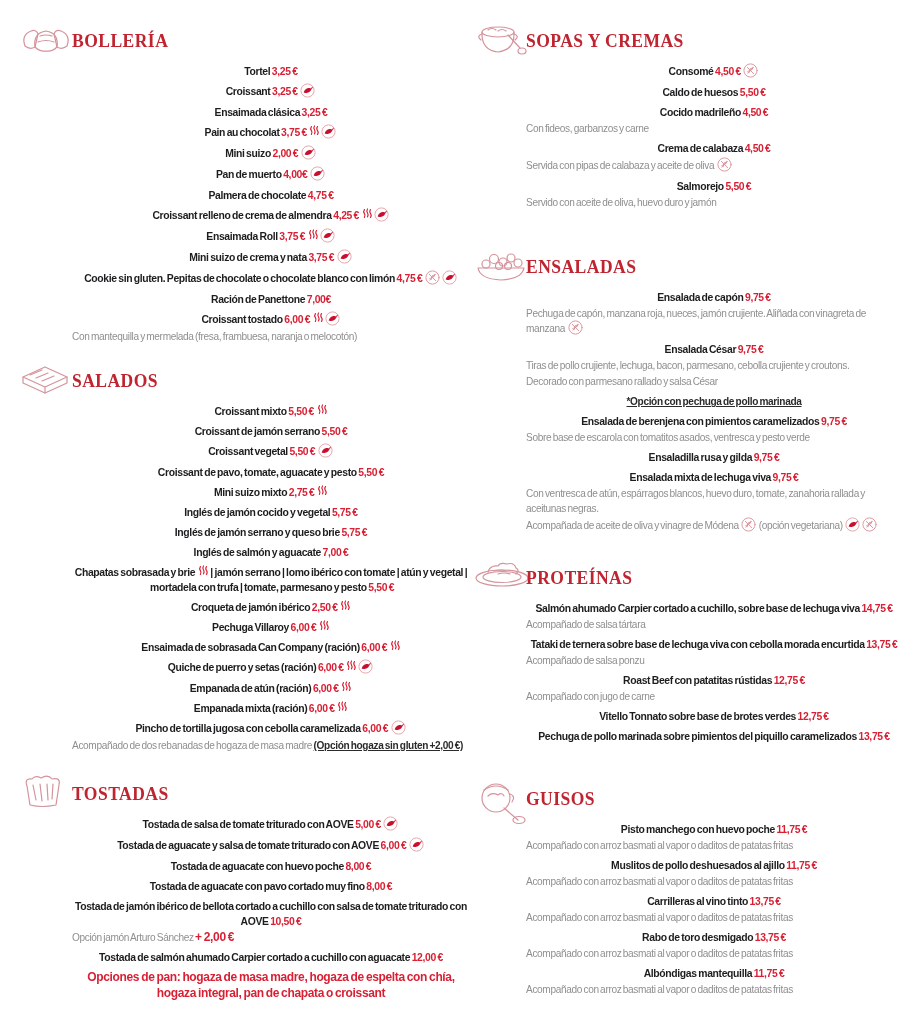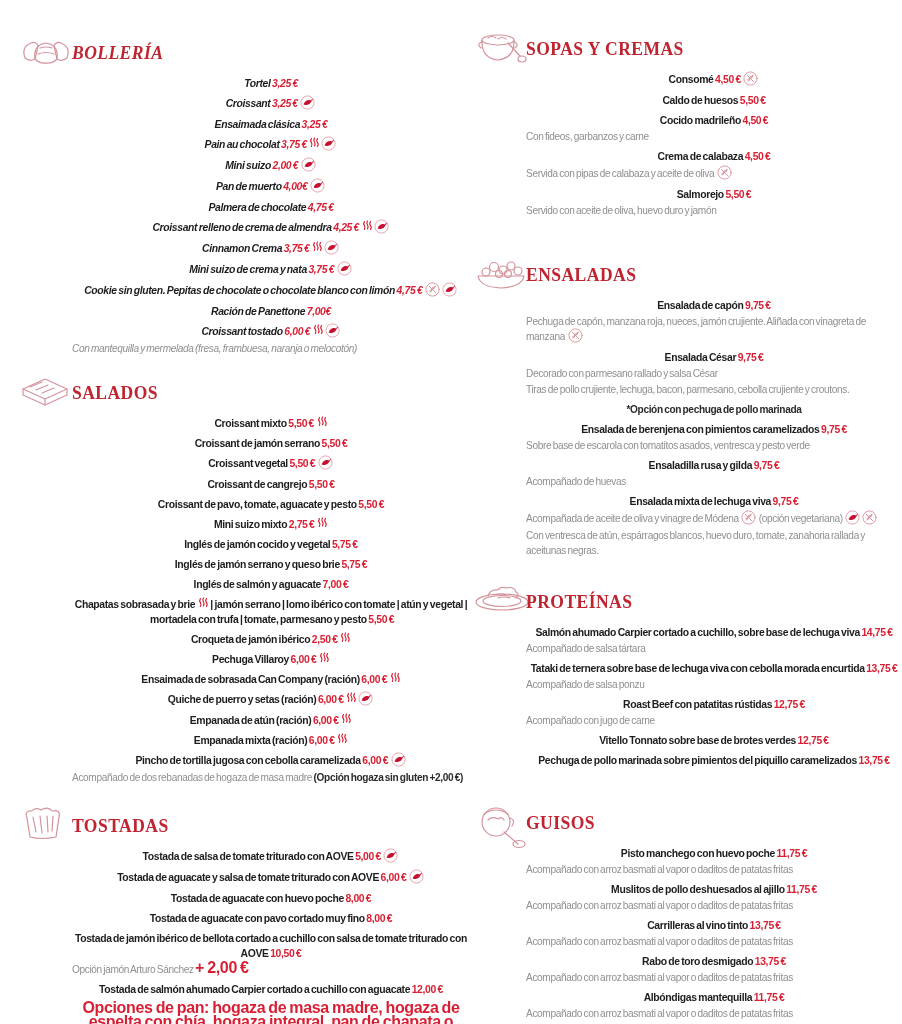--- a/index.html
+++ b/index.html
@@ -13,32 +13,32 @@
   .illus{position:absolute;left:-52px;top:-10px;width:54px;pointer-events:none;}
   .sec-title{font-family:"Liberation Serif",serif;color:#bf2430;font-size:19.5px;font-weight:600;
     letter-spacing:.5px;margin:0;transform:scaleX(.9);transform-origin:left;white-space:nowrap;}
   .line{line-height:13.5px;letter-spacing:-.35px;word-spacing:-1px;}
   .line.item{margin-top:4.5px;text-align:center;}
   .line.sub{margin-top:1.5px;line-height:12.5px;}
   .line.cont{margin-top:0;padding-left:78px;}
   .line span.name{color:#1d1d1f;font-weight:700;font-size:10.4px;}
   .line span.price{color:#d81f33;font-weight:700;font-size:10.4px;}
   .line span.gray{color:#8f8f91;font-weight:400;font-size:10.1px;}
-  .line span.red{color:#d81f33;font-weight:700;font-size:16px;}
-  .line span.darkbold{color:#2b2b2b;font-weight:700;font-size:10.1px;}
+  .line span.red{color:#d81f33;font-weight:700;font-size:12px;}
+  .line span.darkbold{color:#2b2b2b;font-weight:700;font-size:10.1px;text-decoration:underline;}
   .inline-icon{display:inline-block;vertical-align:-3px;margin:0 1px;}
   .inline-icon.steam{vertical-align:-1px;}
 </style>
 </head>
 <body>
 
 <div class="page">
   <div class="col" id="col-left">
     <div id="sections-left">
-        <div class="section" style="margin-top: 12px; font-style: italic;">
+        <div class="section" style="margin-top: 0px;">
           <div class="sec-header">
             <span class="illus"><svg width="52" height="36" viewBox="0 0 52 36" fill="none" stroke="#d4939b" stroke-width="1.2" stroke-linecap="round" stroke-linejoin="round">
                 <path d="M5 26 Q1 15 11 11 Q16 9 18 14 L15 27 Q10 30 5 26Z"></path>
                 <path d="M47 26 Q51 15 41 11 Q36 9 34 14 L37 27 Q42 30 47 26Z"></path>
                 <path d="M15 27 Q13 13 26 11 Q39 13 37 27 Q32 32 26 31 Q20 32 15 27Z"></path>
                 <path d="M20 16 Q26 14 32 16 M18 22 Q26 19 34 22"></path>
               </svg></span>
             <h2 class="sec-title">BOLLERÍA</h2>
           </div>
           <div class="line item"><span class="name">Tortel  </span><span class="price">3,25 €</span></div>
@@ -70,21 +70,21 @@
           <div class="line item"><span class="name">Palmera de chocolate </span><span class="price">4,75 €</span></div>
           <div class="line item"><span class="name">Croissant relleno de crema de almendra </span><span class="price">4,25 €  </span><span class="inline-icon steam"><svg width="10" height="12" viewBox="0 0 10 12" fill="none" stroke="#d81f33" stroke-width="1.2" stroke-linecap="round">
                 <path d="M2.4 1.6 Q1 3.6 2.4 5.6 Q3.7 7.5 2.4 9.4"></path>
                 <path d="M5.5 1 Q4.1 3 5.5 5 Q6.8 6.9 5.5 8.8"></path>
                 <path d="M8.5 1.6 Q7.1 3.6 8.5 5.6 Q9.8 7.5 8.5 9.4"></path>
               </svg></span><span class="inline-icon veg"><svg width="15" height="15" viewBox="0 0 15 15">
                 <circle cx="7.5" cy="7.5" r="6.6" fill="none" stroke="#e7a6ad" stroke-width="1"></circle>
                 <path d="M3.6 9.6 Q4.8 5.6 8.4 5.1 Q10.6 4.8 11.5 5.9 Q10.4 9.3 6.6 9.9 Q4.6 10.1 3.6 9.6 Z" fill="#c8102e"></path>
                 <path d="M11.2 6.1 Q12.1 5.2 12.3 4.3" stroke="#c8102e" stroke-width="1" fill="none" stroke-linecap="round"></path>
               </svg></span></div>
-          <div class="line item"><span class="name">Cinnamon Crema </span><span class="price">3,75 €  </span><span class="inline-icon steam"><svg width="10" height="12" viewBox="0 0 10 12" fill="none" stroke="#d81f33" stroke-width="1.2" stroke-linecap="round">
+          <div class="line item"><span class="name">Ensaimada Roll </span><span class="price">3,75 €  </span><span class="inline-icon steam"><svg width="10" height="12" viewBox="0 0 10 12" fill="none" stroke="#d81f33" stroke-width="1.2" stroke-linecap="round">
                 <path d="M2.4 1.6 Q1 3.6 2.4 5.6 Q3.7 7.5 2.4 9.4"></path>
                 <path d="M5.5 1 Q4.1 3 5.5 5 Q6.8 6.9 5.5 8.8"></path>
                 <path d="M8.5 1.6 Q7.1 3.6 8.5 5.6 Q9.8 7.5 8.5 9.4"></path>
               </svg></span><span class="inline-icon veg"><svg width="15" height="15" viewBox="0 0 15 15">
                 <circle cx="7.5" cy="7.5" r="6.6" fill="none" stroke="#e7a6ad" stroke-width="1"></circle>
                 <path d="M3.6 9.6 Q4.8 5.6 8.4 5.1 Q10.6 4.8 11.5 5.9 Q10.4 9.3 6.6 9.9 Q4.6 10.1 3.6 9.6 Z" fill="#c8102e"></path>
                 <path d="M11.2 6.1 Q12.1 5.2 12.3 4.3" stroke="#c8102e" stroke-width="1" fill="none" stroke-linecap="round"></path>
               </svg></span></div>
           <div class="line item"><span class="name">Mini suizo de crema y nata </span><span class="price">3,75 €  </span><span class="inline-icon veg"><svg width="15" height="15" viewBox="0 0 15 15">
                 <circle cx="7.5" cy="7.5" r="6.6" fill="none" stroke="#e7a6ad" stroke-width="1"></circle>
@@ -127,21 +127,20 @@
                 <path d="M2.4 1.6 Q1 3.6 2.4 5.6 Q3.7 7.5 2.4 9.4"></path>
                 <path d="M5.5 1 Q4.1 3 5.5 5 Q6.8 6.9 5.5 8.8"></path>
                 <path d="M8.5 1.6 Q7.1 3.6 8.5 5.6 Q9.8 7.5 8.5 9.4"></path>
               </svg></span></div>
           <div class="line item"><span class="name">Croissant de jamón serrano </span><span class="price">5,50 €</span></div>
           <div class="line item"><span class="name">Croissant vegetal </span><span class="price">5,50 €  </span><span class="inline-icon veg"><svg width="15" height="15" viewBox="0 0 15 15">
                 <circle cx="7.5" cy="7.5" r="6.6" fill="none" stroke="#e7a6ad" stroke-width="1"></circle>
                 <path d="M3.6 9.6 Q4.8 5.6 8.4 5.1 Q10.6 4.8 11.5 5.9 Q10.4 9.3 6.6 9.9 Q4.6 10.1 3.6 9.6 Z" fill="#c8102e"></path>
                 <path d="M11.2 6.1 Q12.1 5.2 12.3 4.3" stroke="#c8102e" stroke-width="1" fill="none" stroke-linecap="round"></path>
               </svg></span></div>
-          <div class="line item"><span class="name">Croissant de cangrejo </span><span class="price">5,50 €</span></div>
           <div class="line item"><span class="name">Croissant de pavo, tomate, aguacate y pesto </span><span class="price">5,50 €</span></div>
           <div class="line item"><span class="name">Mini suizo mixto </span><span class="price">2,75 €  </span><span class="inline-icon steam"><svg width="10" height="12" viewBox="0 0 10 12" fill="none" stroke="#d81f33" stroke-width="1.2" stroke-linecap="round">
                 <path d="M2.4 1.6 Q1 3.6 2.4 5.6 Q3.7 7.5 2.4 9.4"></path>
                 <path d="M5.5 1 Q4.1 3 5.5 5 Q6.8 6.9 5.5 8.8"></path>
                 <path d="M8.5 1.6 Q7.1 3.6 8.5 5.6 Q9.8 7.5 8.5 9.4"></path>
               </svg></span></div>
           <div class="line item"><span class="name">Inglés de jamón cocido y vegetal </span><span class="price">5,75 €</span></div>
           <div class="line item"><span class="name">Inglés de jamón serrano y queso brie </span><span class="price">5,75 €</span></div>
           <div class="line item"><span class="name">Inglés de salmón y aguacate </span><span class="price">7,00 €</span></div>
           <div class="line item"><span class="name">Chapatas   sobrasada y brie </span><span class="inline-icon steam"><svg width="10" height="12" viewBox="0 0 10 12" fill="none" stroke="#d81f33" stroke-width="1.2" stroke-linecap="round">
@@ -213,21 +212,21 @@
           <div class="line item"><span class="name">Tostada de aguacate con pavo cortado muy fino </span><span class="price">8,00 €</span></div>
           <div class="line item"><span class="name">Tostada de jamón ibérico de bellota cortado a cuchillo con salsa de tomate triturado con AOVE </span><span class="price">10,50 €</span></div>
           <div class="line sub"><span class="gray">Opción jamón Arturo Sánchez </span><span class="red">+ 2,00 €</span></div>
           <div class="line item"><span class="name">Tostada de salmón ahumado Carpier cortado a cuchillo con aguacate </span><span class="price">12,00 €</span></div>
           <div class="line item"><span class="red">Opciones de pan: hogaza de masa madre, hogaza de espelta con chía, hogaza integral, pan de chapata o croissant</span></div>
         </div>
       </div>
   </div>
   <div class="col" id="col-right">
     <div id="sections-right">
-        <div class="section" style="margin-top: 8px;">
+        <div class="section" style="margin-top: 0px;">
           <div class="sec-header">
             <span class="illus"><svg width="54" height="44" viewBox="0 0 54 44" fill="none" stroke="#d4939b" stroke-width="1.2" stroke-linecap="round" stroke-linejoin="round">
                 <ellipse cx="24" cy="12" rx="16" ry="5"></ellipse>
                 <path d="M8 12 Q7 30 24 32 Q41 30 40 12"></path>
                 <path d="M8 14 Q2 16 7 20 M40 14 Q46 16 41 20"></path>
                 <path d="M34 15 L46 28"></path>
                 <ellipse cx="48" cy="31" rx="4" ry="3"></ellipse>
                 <path d="M14 10 Q18 7 22 10 M24 11 Q28 8 32 11"></path>
               </svg></span>
             <h2 class="sec-title">SOPAS Y CREMAS</h2>
@@ -266,44 +265,43 @@
             <h2 class="sec-title">ENSALADAS</h2>
           </div>
           <div class="line item"><span class="name">Ensalada de capón </span><span class="price">9,75 €</span></div>
           <div class="line sub"><span class="gray">Pechuga de capón, manzana roja, nueces, jamón crujiente. Aliñada con vinagreta de manzana </span><span class="inline-icon gf"><svg width="15" height="15" viewBox="0 0 15 15" fill="none" stroke="#d98f97" stroke-width=".9" stroke-linecap="round">
                 <circle cx="7.5" cy="7.5" r="6.6"></circle>
                 <path d="M5 10.2 L10.4 4.6"></path>
                 <path d="M6.2 9 L4.7 8.8 M6.2 9 L6.4 7.3 M7.7 7.4 L6.2 7.2 M7.7 7.4 L7.9 5.7 M9.2 5.9 L7.7 5.7 M9.2 5.9 L9.4 4.3"></path>
                 <path d="M4.3 4.3 L10.7 10.7"></path>
               </svg></span></div>
           <div class="line item"><span class="name">Ensalada César </span><span class="price">9,75 €</span></div>
+          <div class="line sub"><span class="gray">Tiras de pollo crujiente, lechuga, bacon, parmesano, cebolla crujiente y croutons.</span></div>
           <div class="line sub"><span class="gray">Decorado con parmesano rallado y salsa César</span></div>
-          <div class="line sub"><span class="gray">Tiras de pollo crujiente, lechuga, bacon, parmesano, cebolla crujiente y croutons.</span></div>
           <div class="line item"><span class="darkbold">*Opción con pechuga de pollo marinada</span></div>
           <div class="line item"><span class="name">Ensalada de berenjena con pimientos caramelizados </span><span class="price">9,75 €</span></div>
           <div class="line sub"><span class="gray">Sobre base de escarola con tomatitos asados, ventresca y pesto verde</span></div>
           <div class="line item"><span class="name">Ensaladilla rusa y gilda </span><span class="price">9,75 €</span></div>
-          <div class="line sub"><span class="gray">Acompañado de huevas</span></div>
           <div class="line item"><span class="name">Ensalada mixta de lechuga viva </span><span class="price">9,75 €</span></div>
+          <div class="line sub"><span class="gray">Con ventresca de atún, espárragos blancos, huevo duro, tomate, zanahoria rallada y aceitunas negras.</span></div>
           <div class="line sub"><span class="gray">Acompañada de aceite de oliva y vinagre de Módena </span><span class="inline-icon gf"><svg width="15" height="15" viewBox="0 0 15 15" fill="none" stroke="#d98f97" stroke-width=".9" stroke-linecap="round">
                 <circle cx="7.5" cy="7.5" r="6.6"></circle>
                 <path d="M5 10.2 L10.4 4.6"></path>
                 <path d="M6.2 9 L4.7 8.8 M6.2 9 L6.4 7.3 M7.7 7.4 L6.2 7.2 M7.7 7.4 L7.9 5.7 M9.2 5.9 L7.7 5.7 M9.2 5.9 L9.4 4.3"></path>
                 <path d="M4.3 4.3 L10.7 10.7"></path>
               </svg></span><span class="gray"> (opción vegetariana) </span><span class="inline-icon veg"><svg width="15" height="15" viewBox="0 0 15 15">
                 <circle cx="7.5" cy="7.5" r="6.6" fill="none" stroke="#e7a6ad" stroke-width="1"></circle>
                 <path d="M3.6 9.6 Q4.8 5.6 8.4 5.1 Q10.6 4.8 11.5 5.9 Q10.4 9.3 6.6 9.9 Q4.6 10.1 3.6 9.6 Z" fill="#c8102e"></path>
                 <path d="M11.2 6.1 Q12.1 5.2 12.3 4.3" stroke="#c8102e" stroke-width="1" fill="none" stroke-linecap="round"></path>
               </svg></span><span class="inline-icon gf"><svg width="15" height="15" viewBox="0 0 15 15" fill="none" stroke="#d98f97" stroke-width=".9" stroke-linecap="round">
                 <circle cx="7.5" cy="7.5" r="6.6"></circle>
                 <path d="M5 10.2 L10.4 4.6"></path>
                 <path d="M6.2 9 L4.7 8.8 M6.2 9 L6.4 7.3 M7.7 7.4 L6.2 7.2 M7.7 7.4 L7.9 5.7 M9.2 5.9 L7.7 5.7 M9.2 5.9 L9.4 4.3"></path>
                 <path d="M4.3 4.3 L10.7 10.7"></path>
               </svg></span></div>
-          <div class="line sub"><span class="gray">Con ventresca de atún, espárragos blancos, huevo duro, tomate, zanahoria rallada y aceitunas negras.</span></div>
         </div>
         <div class="section" style="margin-top: 34px;">
           <div class="sec-header">
             <span class="illus"><svg width="56" height="32" viewBox="0 0 56 32" fill="none" stroke="#d4939b" stroke-width="1.2" stroke-linecap="round" stroke-linejoin="round">
                 <ellipse cx="28" cy="21" rx="26" ry="8"></ellipse>
                 <ellipse cx="28" cy="20" rx="19" ry="5.5"></ellipse>
                 <path d="M14 15 Q16 8 24 9 Q26 5 33 7 Q40 5 42 11 Q46 13 42 17"></path>
                 <path d="M20 14 Q26 12 32 14 M24 17 Q30 15 36 17"></path>
               </svg></span>
             <h2 class="sec-title">PROTEÍNAS</h2>

